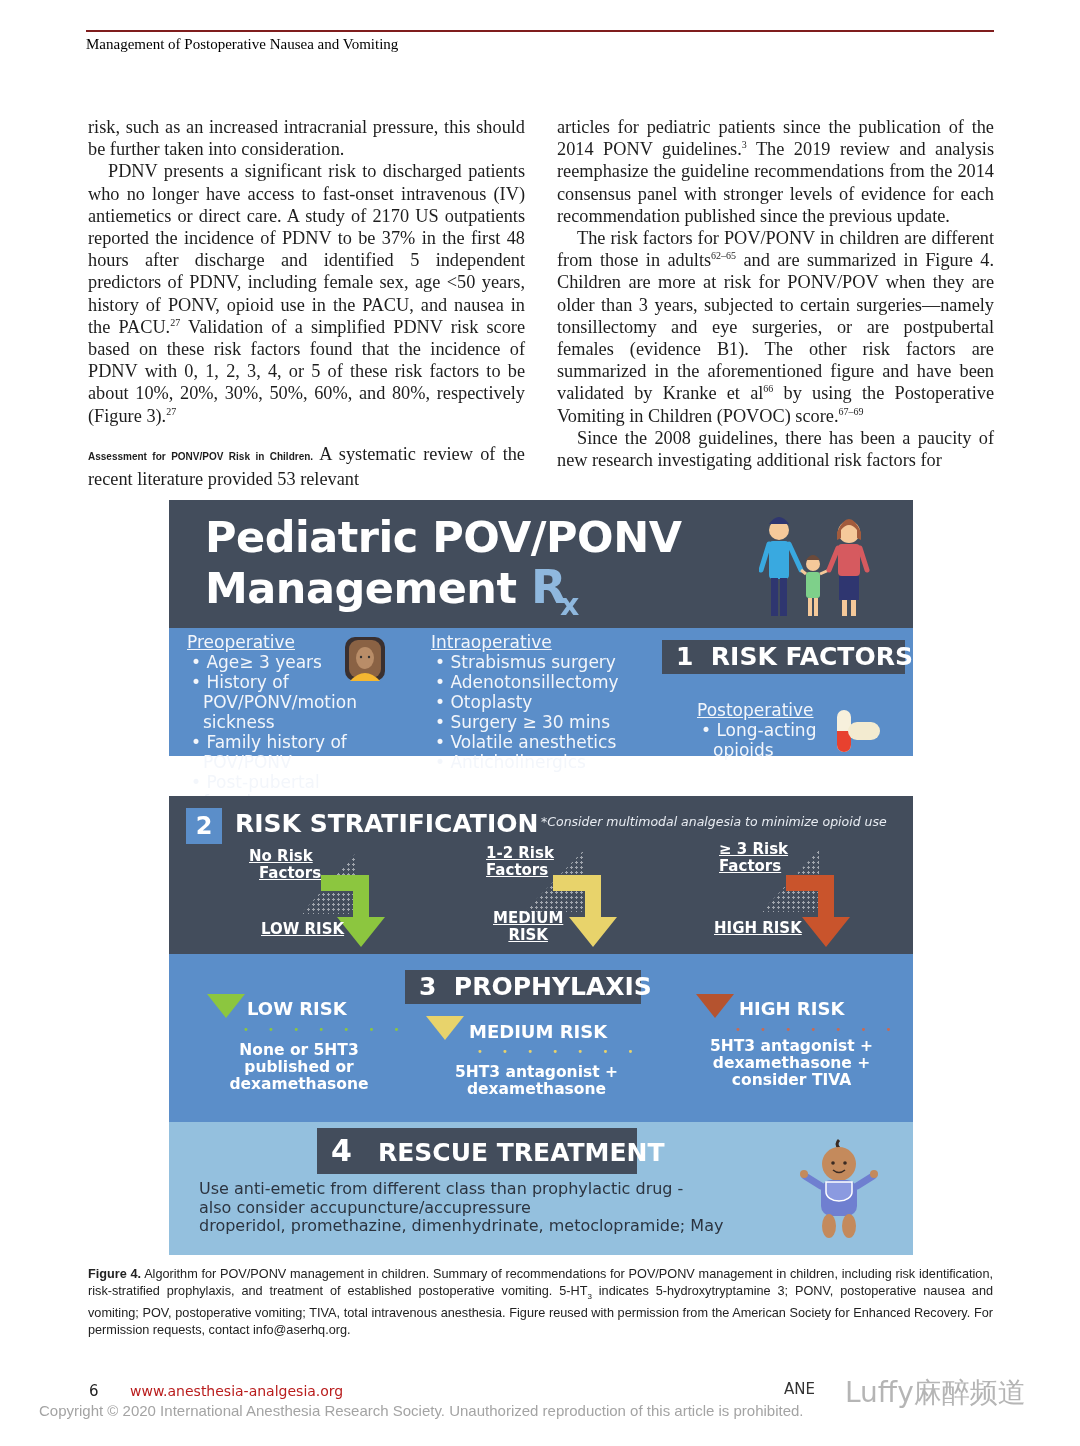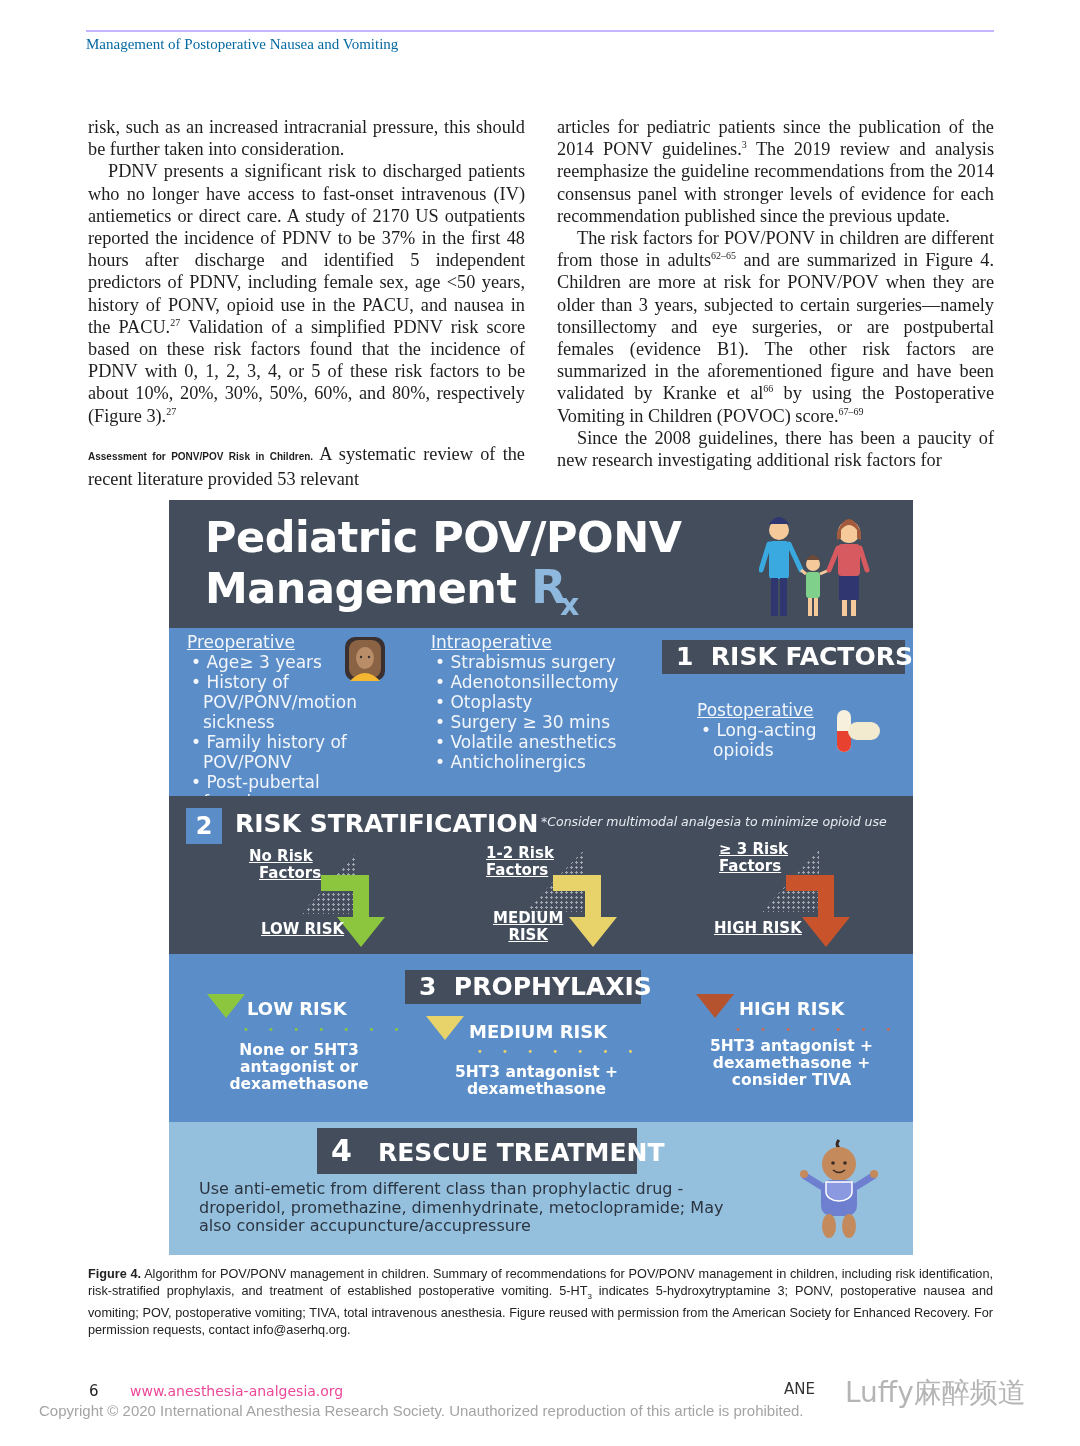--- a/index.html
+++ b/index.html
@@ -1,37 +1,37 @@
 <!DOCTYPE html>
 <html><head>
 <meta charset="utf-8">
 <style>
   * { box-sizing: border-box; margin: 0; padding: 0; }
   html, body { width: 1080px; height: 1446px; background: #ffffff; overflow: hidden; }
   body { position: relative; font-family: "Liberation Serif", "DejaVu Serif", serif; color: #1d1d1d; }
 
-  .running-head { position: absolute; left: 86px; top: 30px; width: 908px; border-top: 2px solid #c4b5fd; padding-top: 4px; font-size: 15px; color: #0369a1; }
+  .running-head { position: absolute; left: 86px; top: 30px; width: 908px; border-top: 2px solid #7f1d1d; padding-top: 4px; font-size: 15px; color: #000000; }
 
   .col { position: absolute; top: 96px; width: 437px; font-size: 18.3px; line-height: 22.2px; text-align: justify; margin-top: 20px; }
   .col.left { left: 88px; }
   .col.right { left: 557px; }
   .col p { text-indent: 0; }
   .col p.ind { text-indent: 20px; }
   .col sup { font-size: 10px; line-height: 0; vertical-align: 7px; }
   .sec-head { font-family: Liberation Sans, sans-serif; font-weight: bold; font-size: 10px; }
   .gap { height: 16px; }
 
   
   .fig { position: absolute; left: 169px; top: 500px; width: 744px; height: 755px; overflow: hidden; font-family: "DejaVu Sans", "Liberation Sans", sans-serif; }
   .fig-header { position: absolute; left: 0; top: 0; width: 744px; height: 128px; background: #434d5c; }
   .fig-title { position: absolute; left: 36px; top: 12px; color: #fff; font-weight: bold; font-size: 43px; line-height: 50px; letter-spacing: -0.5px; }
   .rx { color: #8fb8de; font-size: 46px; }
   .rx-x { font-size: 30px; position: relative; top: 12px; left: -6px; }
 
-  .band1 { position: absolute; left: 0; top: 128px; width: 744px; height: 168px; background: #5b8ec9; }
+  .band1 { position: absolute; left: 0; top: 128px; width: 744px; height: 128px; background: #5b8ec9; }
   .band2 { position: absolute; left: 0; top: 296px; width: 744px; height: 158px; background: #434d5c; }
   .band3 { position: absolute; left: 0; top: 454px; width: 744px; height: 168px; background: #5b8ec9; }
   .band4 { position: absolute; left: 0; top: 622px; width: 744px; height: 133px; background: #94c0de; }
 
   .list-col { position: absolute; color: #f3f6fb; font-size: 17px; line-height: 20px; }
   .list-col .hd { text-decoration: underline; font-size: 17px; color: #f3f6fb; }
   .list-col .it { padding-left: 16px; text-indent: -12px; }
   .list-col .it::before { content: "• "; }
 
   .section-box { position: absolute; background: #434d5c; color: #fff; font-weight: bold; font-size: 25px; line-height: 34px; padding: 0 14px; white-space: nowrap; }
@@ -49,21 +49,21 @@
   .pro-body { position: absolute; color: #fff; font-weight: bold; font-size: 15.5px; line-height: 17px; text-align: center; }
   .tri { position: absolute; width: 0; height: 0; border-left: 19px solid transparent; border-right: 19px solid transparent; }
 
   .rescue-text { position: absolute; left: 30px; top: 680px; width: 560px; text-align: left; color: #2c3440; font-size: 16px; line-height: 18.5px; }
 
   .caption { position: absolute; left: 88px; top: 1266px; width: 905px; font-family: "Liberation Sans", "DejaVu Sans", sans-serif; font-size: 12.7px; line-height: 16.8px; color: #222; text-align: justify; }
   .caption b { font-weight: bold; }
   .caption sub { font-size: 8px; }
 
   .footer-page { position: absolute; left: 89px; top: 1382px; font-family: "DejaVu Sans", sans-serif; font-size: 15px; color: #222; }
-  .footer-url { position: absolute; left: 130px; top: 1383px; font-family: "DejaVu Sans", sans-serif; font-size: 14px; color: #ec4899; }
+  .footer-url { position: absolute; left: 130px; top: 1383px; font-family: "DejaVu Sans", sans-serif; font-size: 14px; color: #b91c1c; }
   .footer-journal { position: absolute; left: 784px; top: 1380px; font-family: "DejaVu Sans", sans-serif; font-size: 15px; color: #333; }
   .watermark-cn { position: absolute; left: 845px; top: 1374px; font-family: "DejaVu Sans", sans-serif; font-size: 28px; color: rgba(120,120,120,0.55); }
   .copyright { position: absolute; left: 39px; top: 1402px; font-family: "Liberation Sans", "DejaVu Sans", sans-serif; font-size: 15px; color: #a4a4a4; white-space: nowrap; }
 </style>
 </head>
 <body>
 
 <div class="running-head">Management of Postoperative Nausea and Vomiting</div>
 
 <div class="col left">
@@ -196,21 +196,21 @@
   <div class="strat-item" style="left:545px; top:420px;">HIGH RISK</div>
 
   <div class="band3"></div>
   <div class="section-box" style="left:236px; top:470px; width:236px;"><span>3</span>&nbsp;&nbsp;<span>PROPHYLAXIS</span></div>
 
   <div class="tri" style="left:38px; top:494px; border-top:24px solid #8cc63f;"></div>
   <div class="pro-head" style="left:78px; top:498px;">LOW RISK</div>
   <div class="pro-dots" style="left:74px; top:524px; color:#8cc63f;">• • • • • • •</div>
   <div class="pro-body" style="left:50px; top:542px; width:160px;">
     <div>None or 5HT3</div>
-    <div>antagonist or</div>
+    <div>published or</div>
     <div>dexamethasone</div>
   </div>
 
   <div class="tri" style="left:257px; top:516px; border-top:24px solid #e8d36b;"></div>
   <div class="pro-head" style="left:300px; top:521px;">MEDIUM RISK</div>
   <div class="pro-dots" style="left:308px; top:546px; color:#e8d36b;">• • • • • • •</div>
   <div class="pro-body" style="left:280px; top:564px; width:175px;">
     <div>5HT3 antagonist +</div>
     <div>dexamethasone</div>
   </div>
@@ -221,22 +221,22 @@
   <div class="pro-body" style="left:535px; top:538px; width:175px;">
     <div>5HT3 antagonist +</div>
     <div>dexamethasone +</div>
     <div>consider TIVA</div>
   </div>
 
   <div class="band4"></div>
   <div class="section-box" style="left:148px; top:628px; width:320px; height:46px; line-height:46px;"><span style="font-size:30px">4</span>&nbsp;&nbsp;&nbsp;<span>RESCUE TREATMENT</span></div>
   <div class="rescue-text">
     <div>Use anti-emetic from different class than prophylactic drug -</div>
+    <div>also consider accupuncture/accupressure</div>
     <div>droperidol, promethazine, dimenhydrinate, metoclopramide;  May</div>
-    <div>also consider accupuncture/accupressure</div>
   </div>
 
   <svg style="position:absolute; left:630px; top:636px;" width="80" height="110" viewBox="0 0 80 110">
     <path d="M40 4 q-4 4 0 8" stroke="#3a2a22" stroke-width="3" fill="none"></path>
     <circle cx="40" cy="28" r="17" fill="#c48a5c"></circle>
     <circle cx="34" cy="27" r="1.8" fill="#3a2a22"></circle>
     <circle cx="46" cy="27" r="1.8" fill="#3a2a22"></circle>
     <path d="M34 34 q6 5 12 0" stroke="#3a2a22" stroke-width="1.5" fill="none"></path>
     <line x1="22" y1="50" x2="6" y2="40" stroke="#6f7fd0" stroke-width="7" stroke-linecap="round"></line>
     <line x1="58" y1="50" x2="74" y2="40" stroke="#6f7fd0" stroke-width="7" stroke-linecap="round"></line>

